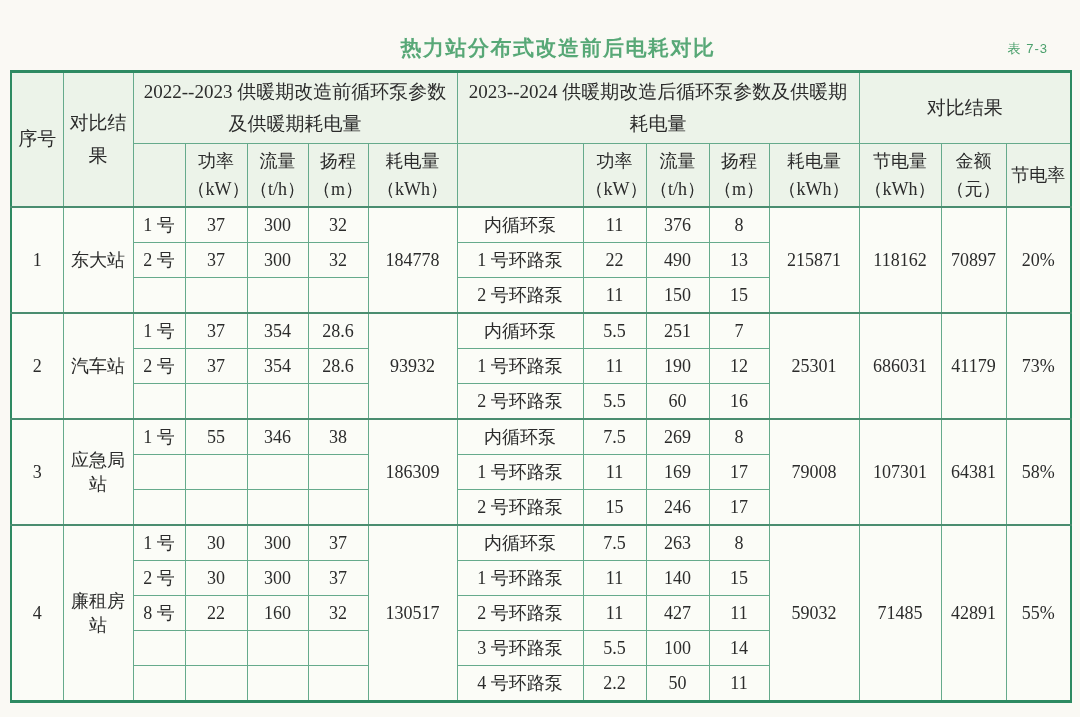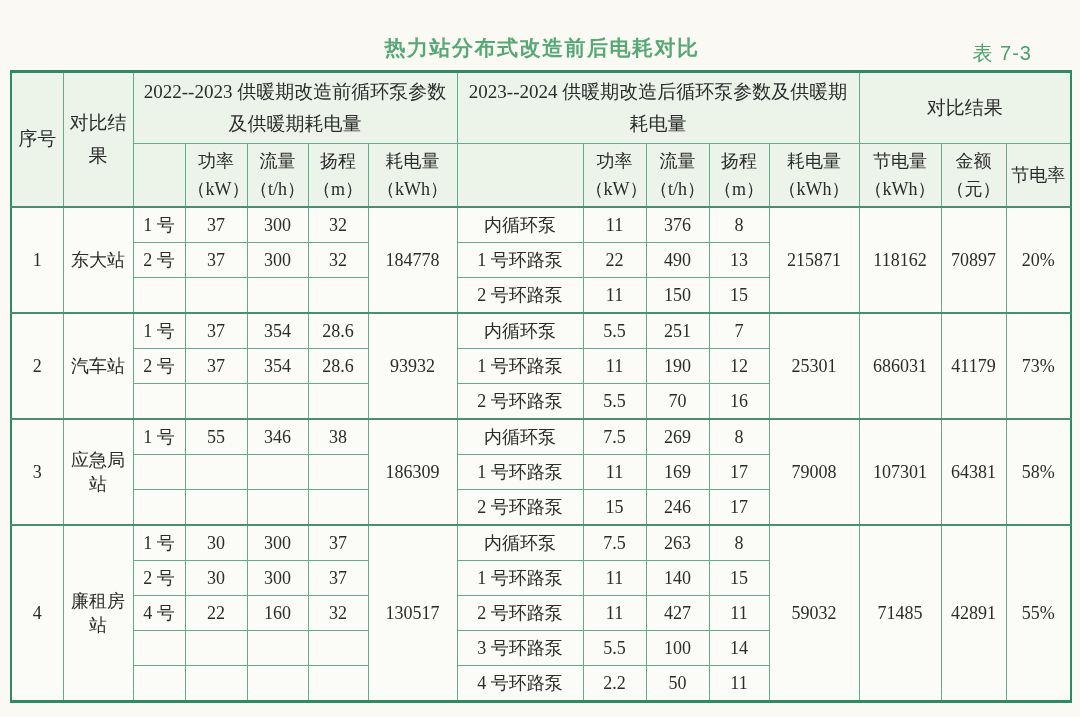--- a/index.html
+++ b/index.html
@@ -4,35 +4,35 @@
 <style>
   html,body{margin:0;padding:0;}
   body{
     width:1080px;height:717px;
     background:#faf9f4;
     font-family:"Liberation Serif","DejaVu Serif",serif;
     color:#2b2b2b;
     position:relative;
     overflow:hidden;
   }
-  .title-row{position:absolute;top:34px;left:0;width:1060px;height:32px;}
+  .title-row{position:absolute;top:34px;left:16px;width:1060px;height:32px;}
   .page-title{
     position:absolute;left:0;right:0;top:0;
     text-align:center;
     transform:translateX(12px);
     font-family:"Liberation Sans","DejaVu Sans",sans-serif;
     font-weight:700;
     font-size:21px;
     letter-spacing:1.5px;
     color:#58a877;
   }
   .table-label{
     position:absolute;right:28px;top:6px;
     font-family:"Liberation Sans","DejaVu Sans",sans-serif;
-    font-size:20px;
+    font-size:13px;
     letter-spacing:1px;
     color:#4ba06c;
   }
   table.cmp{
     position:absolute;left:10px;top:70px;
     width:1060px;
     border-collapse:collapse;
     table-layout:fixed;
     background:#f7faf4;
     border:2px solid #2e8a62;
@@ -208,21 +208,21 @@
         <td>190</td>
         <td>12</td>
       </tr>
       <tr>
         <td></td>
         <td></td>
         <td></td>
         <td></td>
         <td>2 号环路泵</td>
         <td>5.5</td>
-        <td>70</td>
+        <td>60</td>
         <td>16</td>
       </tr>
       <tr class="station-start">
         <td rowspan="3">3</td>
         <td rowspan="3">应急局站</td>
         <td>1 号</td>
         <td>55</td>
         <td>346</td>
         <td>38</td>
         <td rowspan="3" class="kwh">186309</td>
@@ -276,21 +276,21 @@
         <td>2 号</td>
         <td>30</td>
         <td>300</td>
         <td>37</td>
         <td>1 号环路泵</td>
         <td>11</td>
         <td>140</td>
         <td>15</td>
       </tr>
       <tr>
-        <td>4 号</td>
+        <td>8 号</td>
         <td>22</td>
         <td>160</td>
         <td>32</td>
         <td>2 号环路泵</td>
         <td>11</td>
         <td>427</td>
         <td>11</td>
       </tr>
       <tr>
         <td></td>

